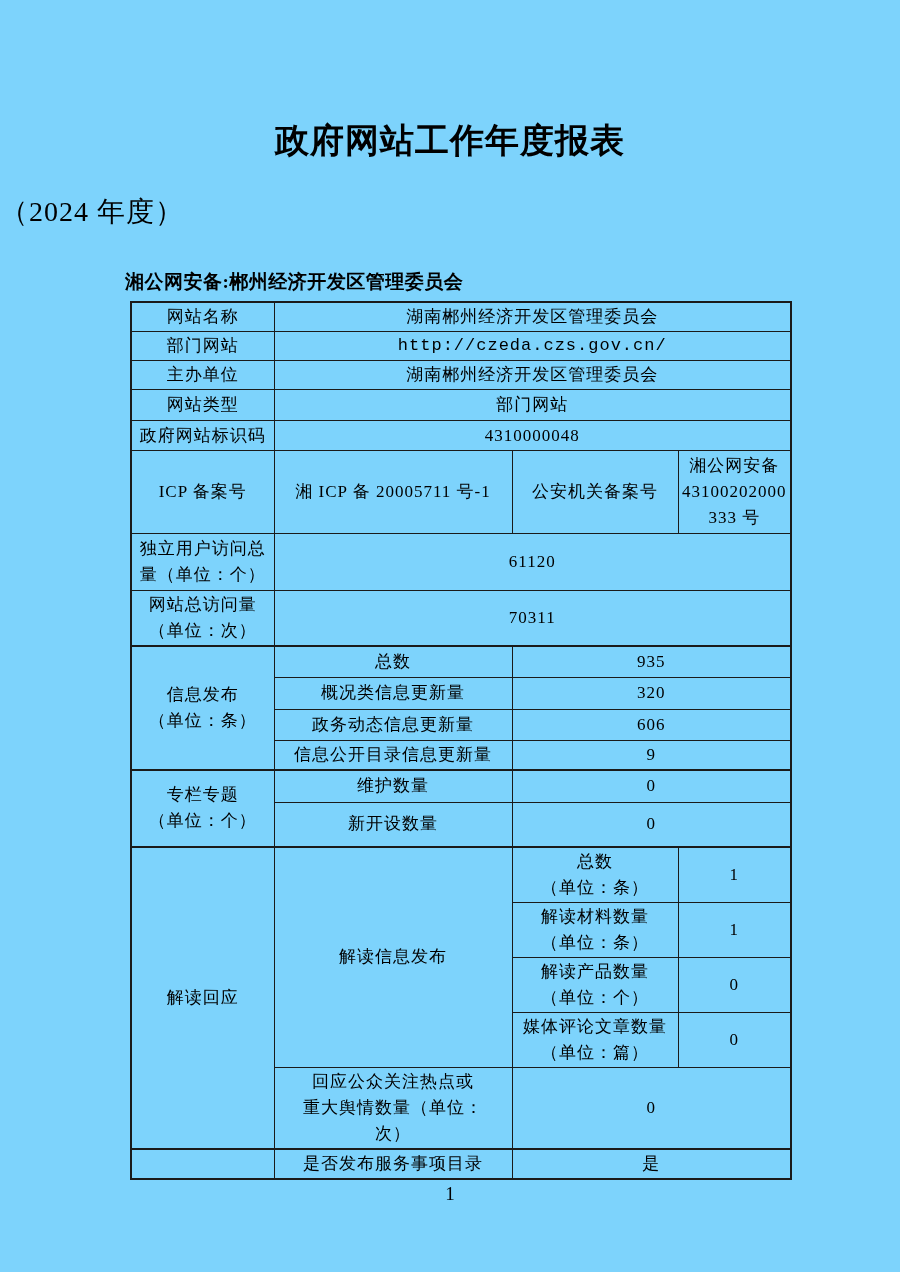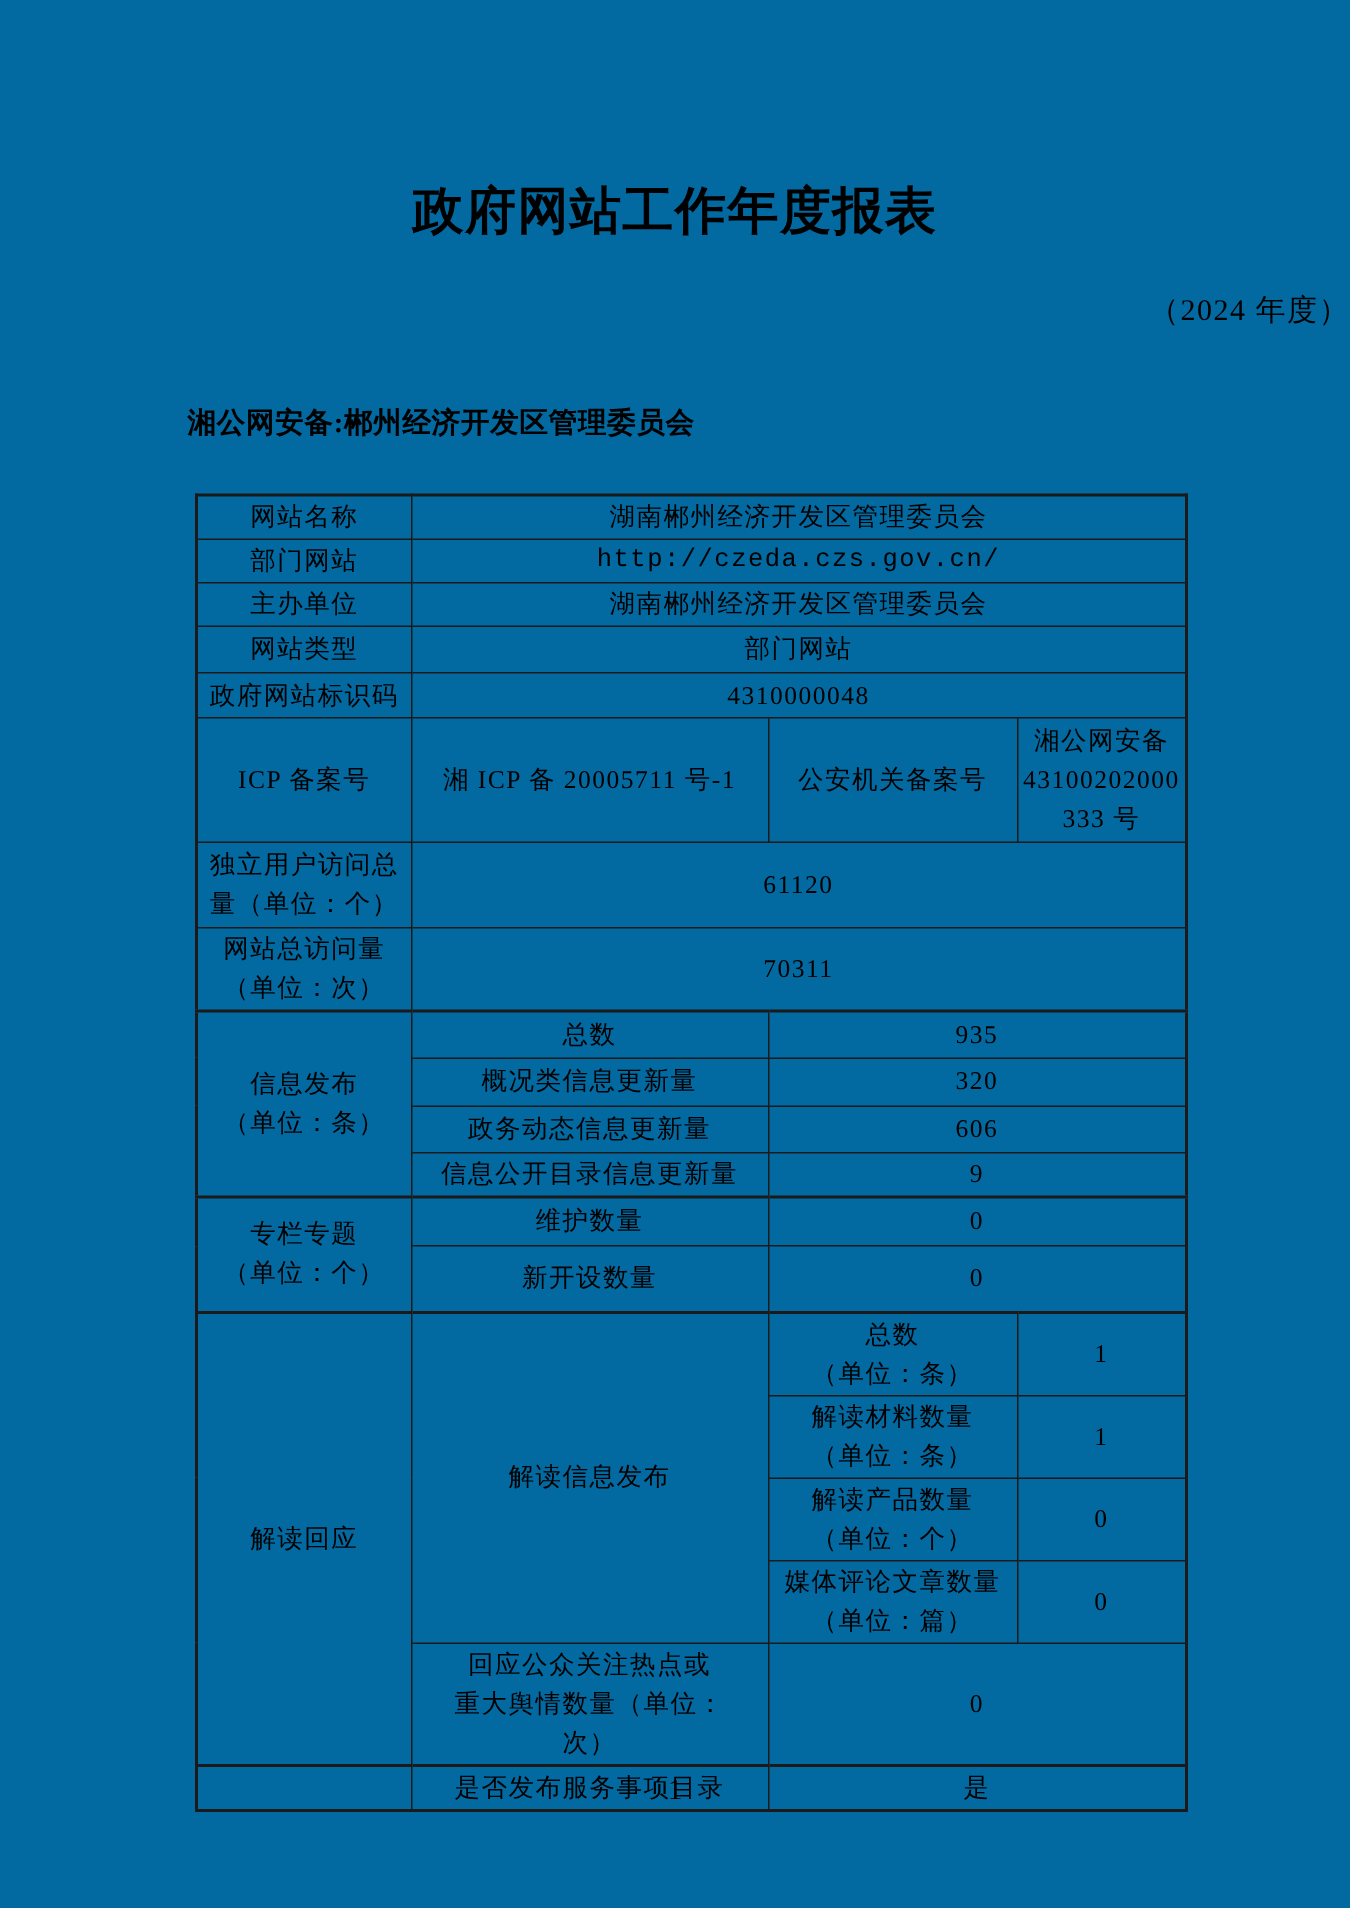--- a/index.html
+++ b/index.html
@@ -1,20 +1,20 @@
 <!DOCTYPE html>
 <html><head>
 <meta charset="utf-8">
 <style>
   html, body { margin: 0; padding: 0; background: #ffffff; }
   .page {
     position: relative;
     width: 900px;
     height: 1272px;
-    background: #0369a1;
+    background: #7dd3fc;
     font-family: "Liberation Serif", "DejaVu Serif", serif;
     color: #000000;
     overflow: hidden;
   }
   .doc-title {
     position: absolute;
     top: 118px;
     left: 0;
     width: 100%;
     text-align: center;
@@ -22,41 +22,40 @@
     font-weight: bold;
     font-size: 34px;
     letter-spacing: 1px;
     color: #000000;
   }
   .doc-subtitle {
     position: absolute;
     top: 193px;
     left: 0;
     width: 100%;
-    text-align: right;
-    font-size: 20px;
+    text-align: left;
+    font-size: 28px;
     letter-spacing: 1px;
   }
   .filler-line {
     position: absolute;
     top: 269px;
     left: 125px;
     font-size: 19px;
     font-weight: bold;
     letter-spacing: 0.5px;
   }
   table.report {
     position: absolute;
     top: 301px;
     left: 130px;
     width: 660px;
     border-collapse: collapse;
     table-layout: fixed;
     border: 2px solid #1a1a1a;
-    margin-top: 28px;
   }
   table.report td {
     border: 1px solid #1a1a1a;
     text-align: center;
     vertical-align: middle;
     font-size: 17px;
     line-height: 26px;
     letter-spacing: 1px;
     padding: 1px 3px;
     white-space: pre-line;

